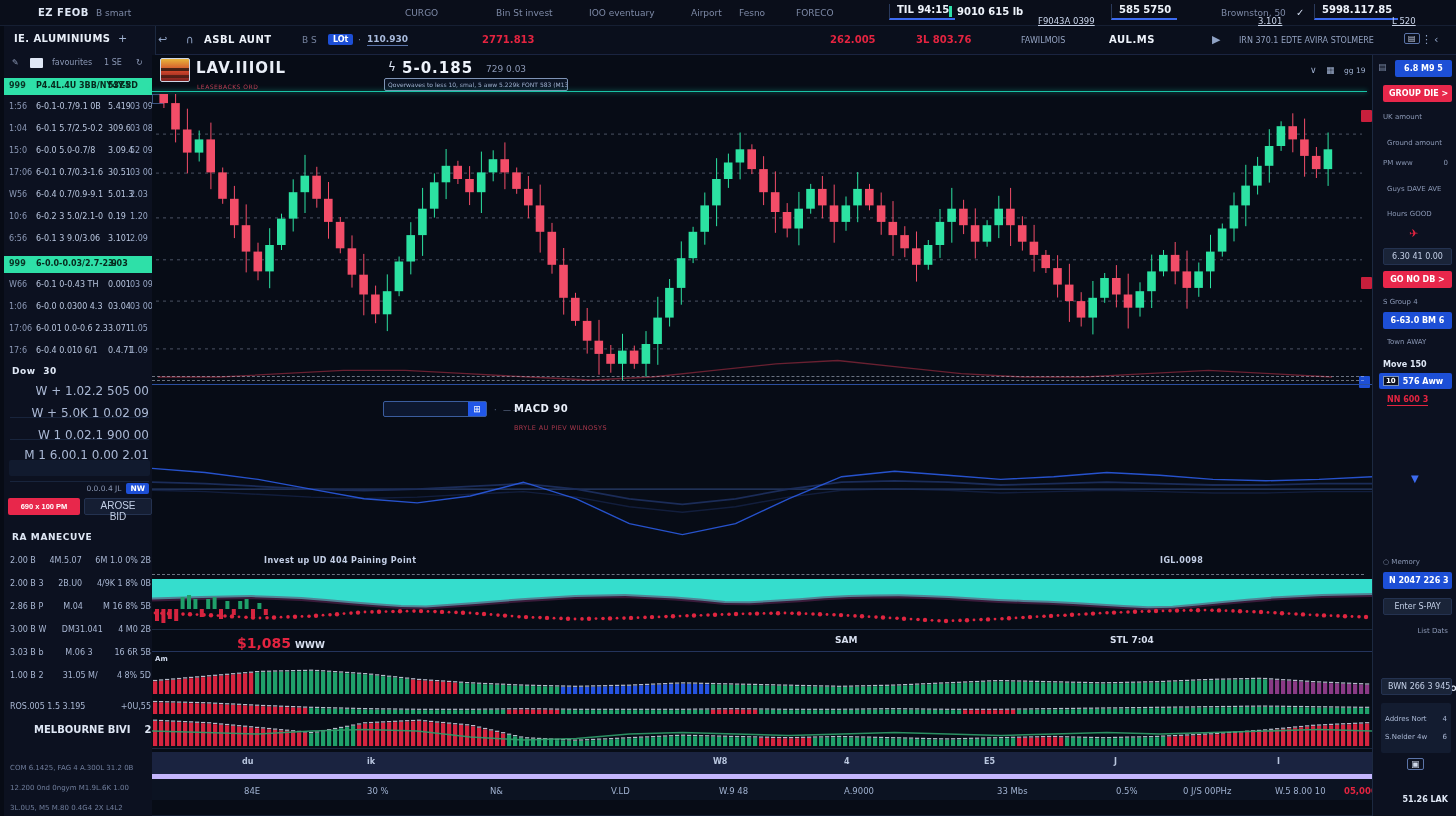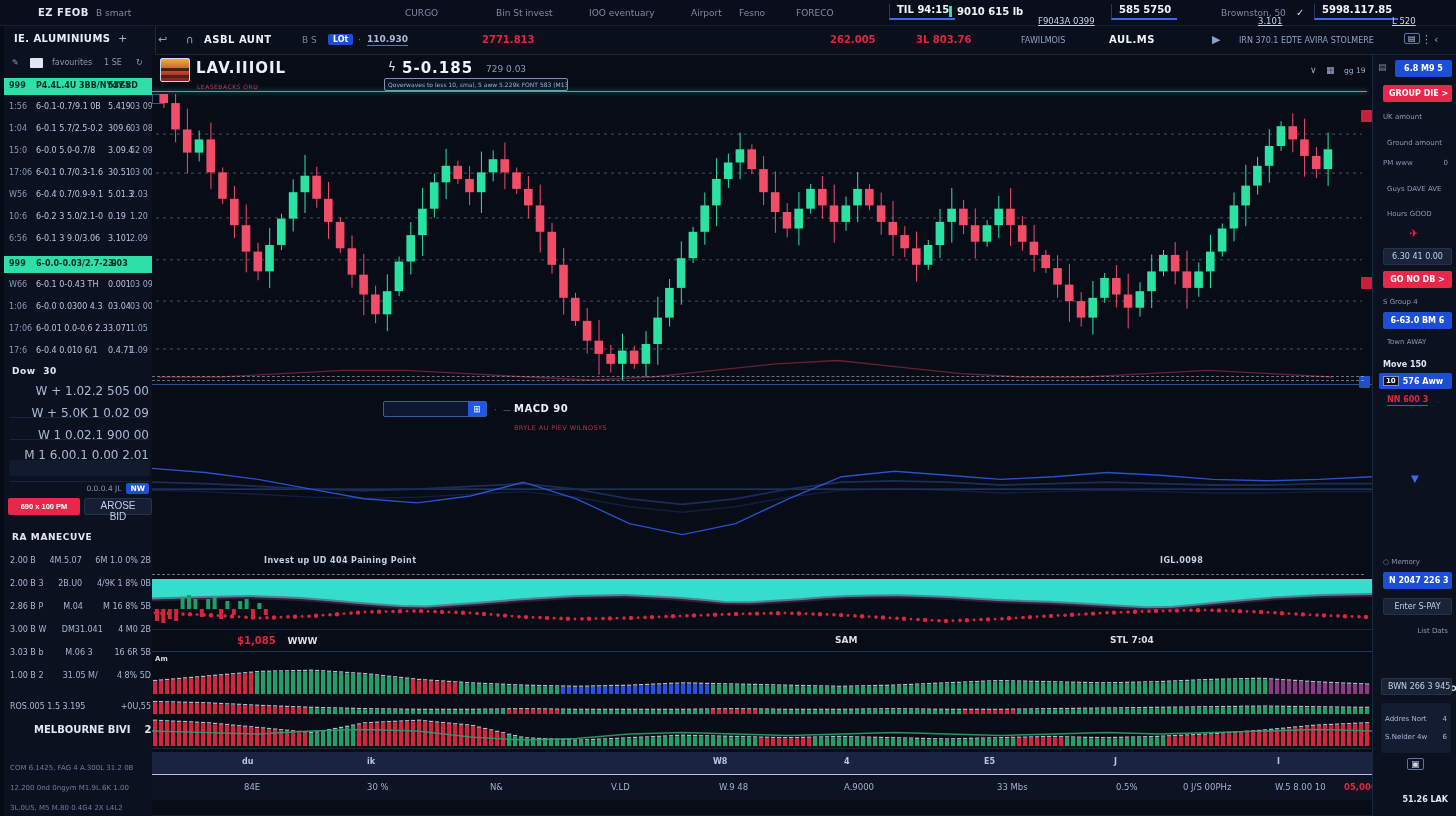--- a/index.html
+++ b/index.html
@@ -76,25 +76,25 @@
   .tag.red{background:#c81f3c;}
   .tag.blue{background:#1d4fd6;}
   #search{position:absolute;left:231px;top:346px;width:104px;height:16px;background:#0d1830;border:1px solid #3b5d9e;border-radius:2px;display:flex;}
   #search input{flex:1;min-width:0;background:transparent;border:none;outline:none;color:#c6d2e8;font-size:8px;padding:0 3px;font-family:"DejaVu Sans",sans-serif;}
   #search .sbtn{width:18px;background:#2157e8;color:#fff;border:none;font-size:9px;padding:0;}
   .macd-dots{position:absolute;left:342px;top:351px;font-size:8px;color:#5c6a88;letter-spacing:2px;}
   .macd{position:absolute;left:362px;top:348px;font-size:10px;font-weight:bold;color:#e8eef8;letter-spacing:.5px;}
   .macd-sub{position:absolute;left:362px;top:369px;font-size:6.5px;color:#a8384c;letter-spacing:.4px;}
   .rb-lbl{position:absolute;top:501px;font-size:8px;font-weight:bold;color:#c3cfe6;letter-spacing:.4px;}
   .cap{position:absolute;top:580px;font-size:9px;font-weight:bold;color:#d6deee;}
-  .cap .redv{color:#e32440;font-size:10px;margin-right:12px;}
+  .cap .redv{color:#e32440;font-size:14px;margin-right:4px;}
   .am-lbl{position:absolute;left:3px;top:600px;font-size:7px;font-weight:bold;color:#cfd9ec;}
   #axisbar{position:absolute;left:0;top:697px;width:1220px;height:22px;background:#1a2340;}
   .axl{position:absolute;top:5px;font-size:8px;font-weight:bold;color:#b9c6df;}
-  #valuesrow{position:absolute;left:0;top:719px;width:1220px;height:26px;background:#0c1322;border-top:1px solid #c4b5fd;}
+  #valuesrow{position:absolute;left:0;top:719px;width:1220px;height:26px;background:#0c1322;border-top:5px solid #c4b5fd;}
   .val{position:absolute;top:7px;font-size:8.5px;color:#9fb0cf;white-space:nowrap;}
   .val.red{color:#e32440;font-weight:bold;}
   svg{display:block;}
 
   
   #right{position:absolute;left:1372px;top:55px;width:84px;height:761px;background:#0c1120;border-left:1px solid #1c2940;}
   .rp-btn{position:absolute;left:10px;right:4px;height:17px;border:none;border-radius:2px;font-weight:bold;font-size:8px;color:#fff;font-family:"DejaVu Sans",sans-serif;white-space:nowrap;overflow:hidden;}
   .rp-blue{background:#1d4fd6;}
   .rp-red{background:#e8274b;}
   .rp-darkbtn{background:#1a2438;color:#c3cfe6;font-weight:normal;border:1px solid #243250;}

